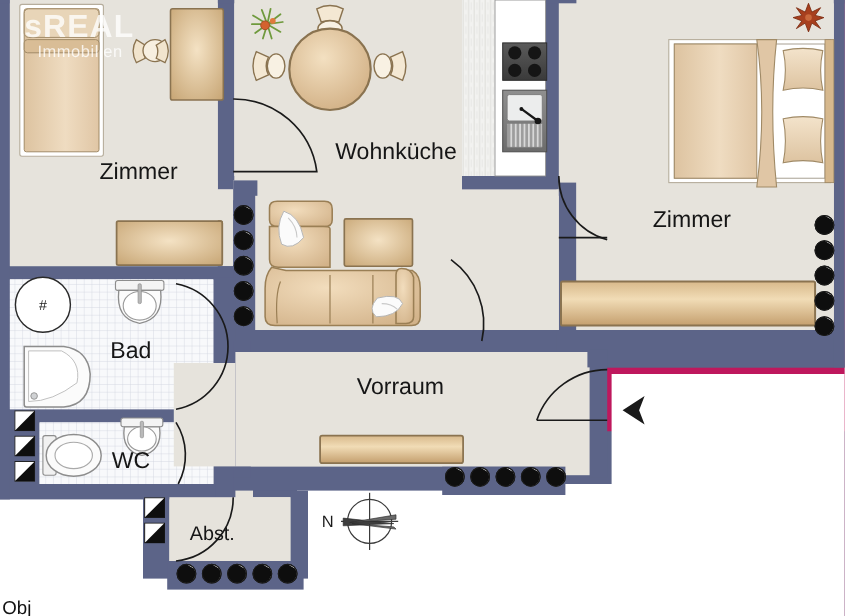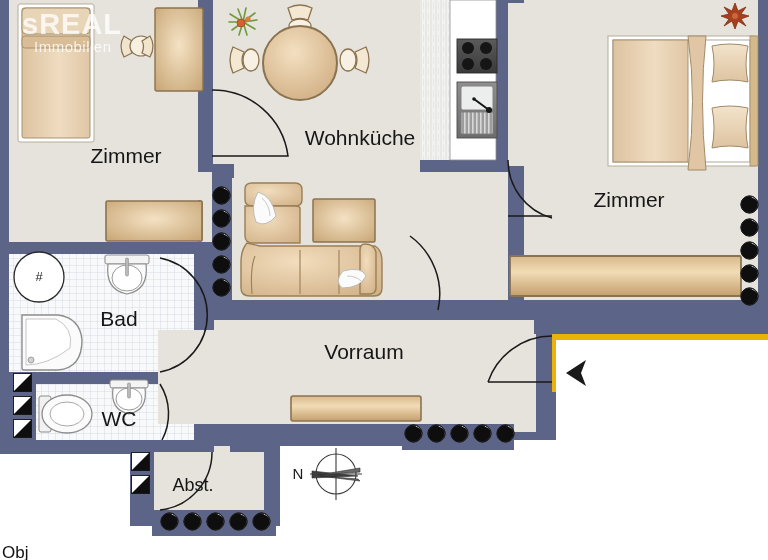--- a/index.html
+++ b/index.html
@@ -11,21 +11,21 @@
   body {
     width: 768px;
     height: 560px;
     overflow: hidden;
     font-family: "Liberation Sans", sans-serif;
   }
   #plan-root {
     position: relative;
     width: 768px;
     height: 560px;
-    background: #eab308;
+    background: #be185d;
   }
   svg.plan-svg {
     position: absolute;
     top: 0;
     left: 0;
     width: 768px;
     height: 560px;
     display: block;
   }
   .room-label {

